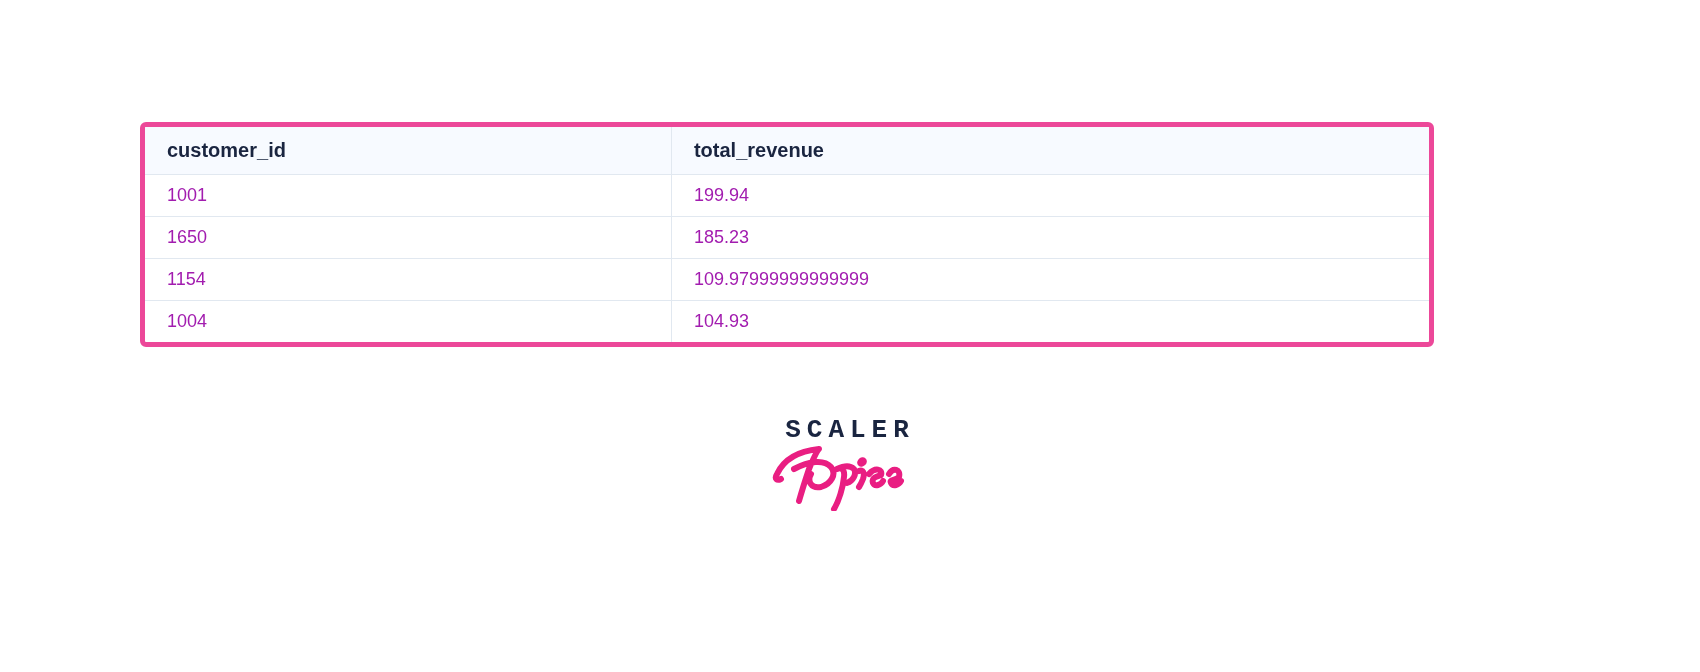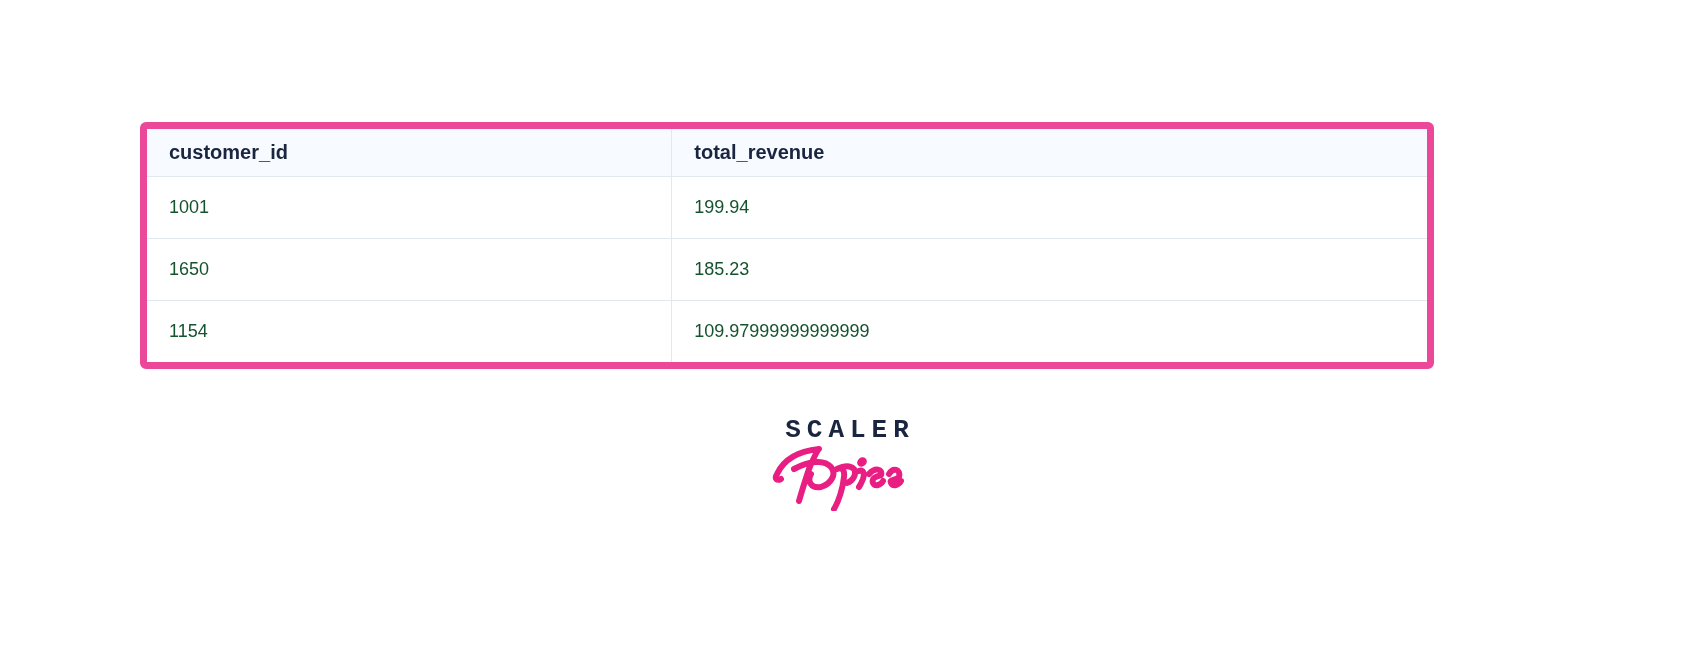--- a/index.html
+++ b/index.html
@@ -12,21 +12,21 @@
       font-family: -apple-system, BlinkMacSystemFont, 'Segoe UI', Arial, sans-serif;
       width: 1700px;
       height: 672px;
       position: relative;
     }
     .table-container {
       position: absolute;
       top: 122px;
       left: 140px;
       width: 1294px;
-      border: 7px solid #ec4899;
+      border: 5px solid #ec4899;
       border-radius: 6px;
       overflow: hidden;
     }
     table {
       width: 100%;
       border-collapse: collapse;
     }
     thead tr {
       background: #f7faff;
     }
@@ -36,23 +36,23 @@
       font-weight: 600;
       font-size: 20px;
       color: #1a2540;
       border-bottom: 1px solid #e1e8f0;
     }
     th:first-child {
       width: 41%;
       border-right: 1px solid #e1e8f0;
     }
     td {
-      padding: 20px 22px;
+      padding: 10px 22px;
       font-size: 18px;
-      color: #14532d;
+      color: #a21caf;
       border-top: 1px solid #e1e8f0;
     }
     td:first-child {
       border-right: 1px solid #e1e8f0;
     }
     tbody tr:first-child td {
       border-top: none;
     }
     .logo-container {
       position: absolute;
@@ -92,20 +92,24 @@
         <td>199.94</td>
       </tr>
       <tr>
         <td>1650</td>
         <td>185.23</td>
       </tr>
       <tr>
         <td>1154</td>
         <td>109.97999999999999</td>
       </tr>
+      <tr>
+        <td>1004</td>
+        <td>104.93</td>
+      </tr>
     </tbody>
   </table>
 </div>
 
 <div class="logo-container">
   <span class="logo-scaler">SCALER</span>
   <span class="logo-topics">
     <svg width="150" height="72" viewBox="0 0 150 72">
       <path d="M 12 40 
                C 8 42, 5 40, 8 35 

